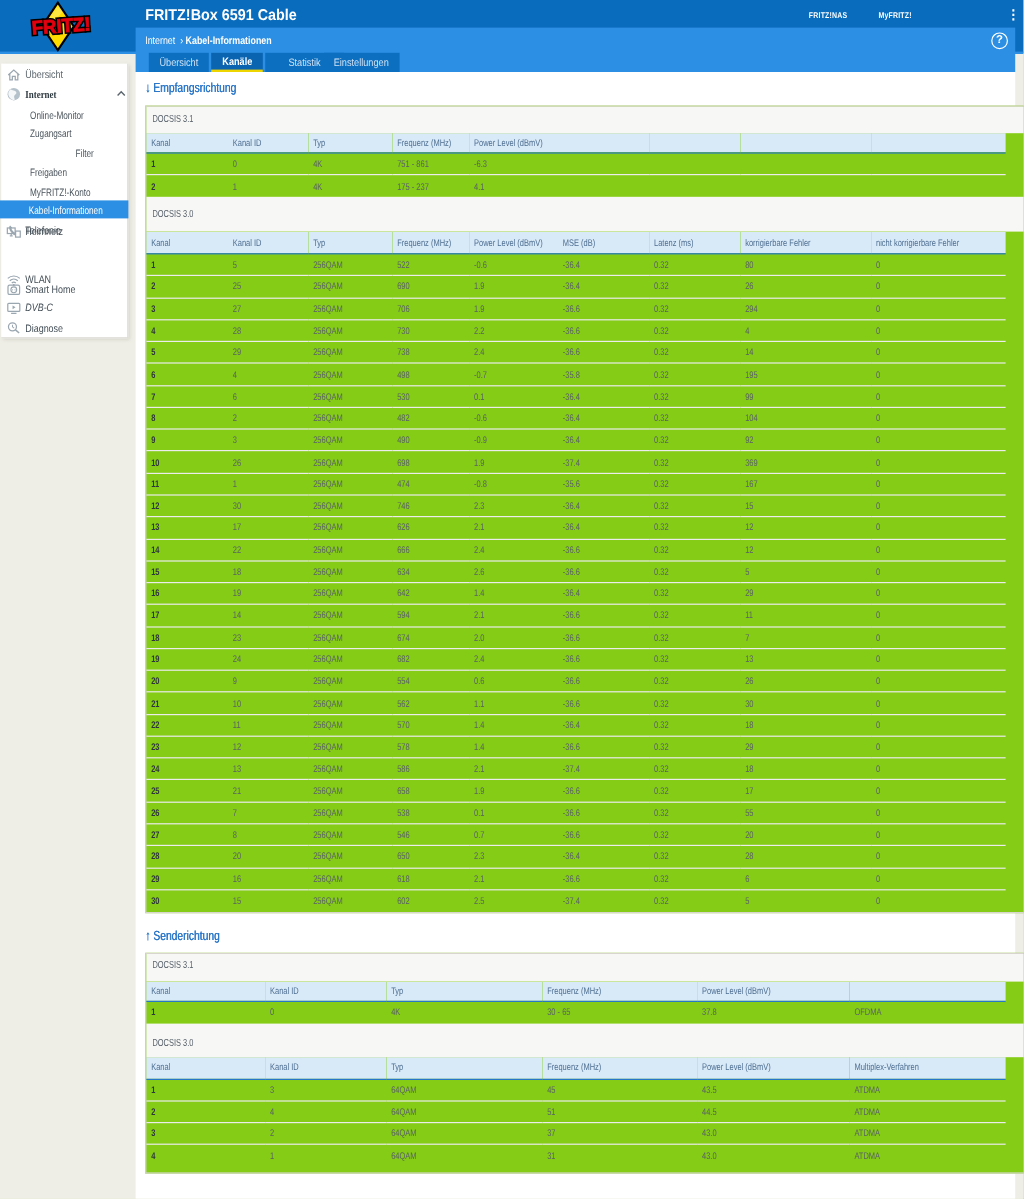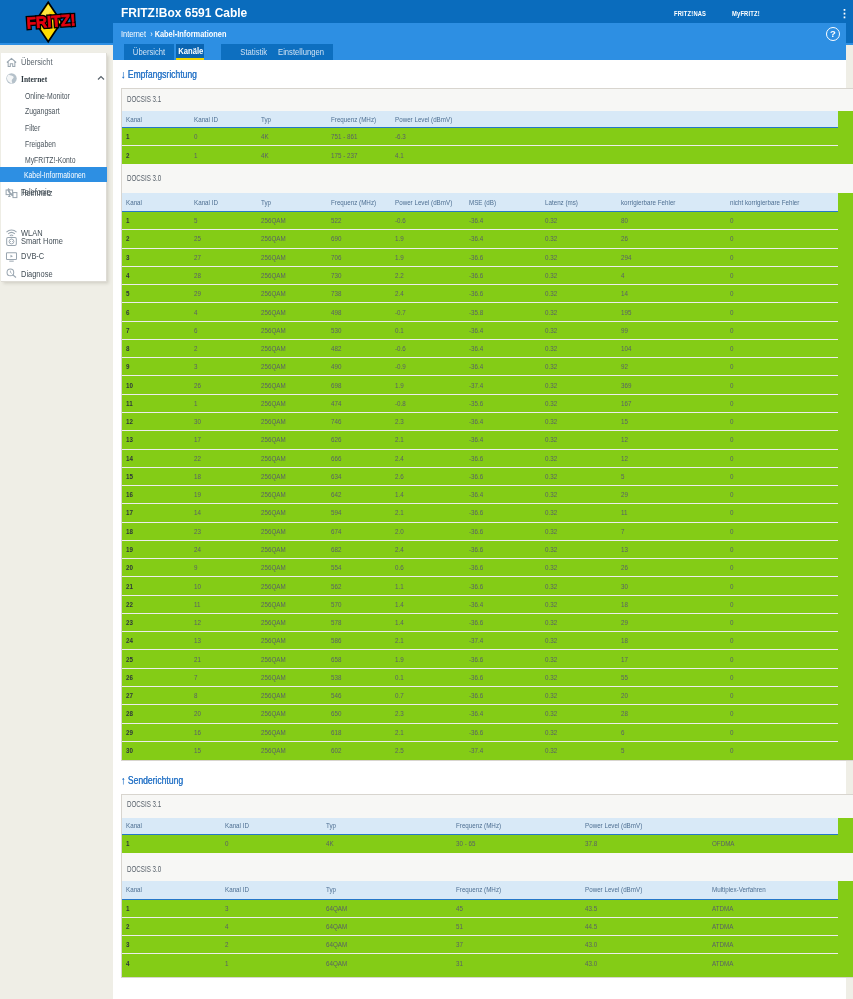--- a/index.html
+++ b/index.html
@@ -84,21 +84,21 @@
 </svg>
 
 <div class="abs" id="title">FRITZ!Box 6591 Cable</div>
 <div class="abs hlink" style="left:674px;">FRITZ!NAS</div>
 <div class="abs hlink" style="left:732px;">MyFRITZ!</div>
 <div class="abs" id="dots">⋮</div>
 <div class="abs" id="crumb">Internet &nbsp;› <b>Kabel-Informationen</b></div>
 <div class="abs" id="helpc">?</div>
 
 <div class="abs tab" style="left:124px; width:50px;"><span class="k">Übersicht</span></div>
-<div class="abs tab act" style="left:176px; width:28px;"><span class="k">Kanäle</span></div>
+<div class="abs tab act" style="left:176px; width:43px;"><span class="k">Kanäle</span></div>
 <div class="abs tab" style="left:221px; width:66px;"><span class="k">Statistik</span></div>
 <div class="abs tab" style="left:270px; width:63px;"><span class="k">Einstellungen</span></div>
 
 <div class="abs" id="side">
   <div class="mi" style="top:1px;">
       <svg class="mic" viewBox="0 0 14 14">
         <path d="M2 7 L7 2.6 L12 7 M3.4 6.2 V11.4 H5.7 V8.3 H8.3 V11.4 H10.6 V6.2" fill="none" stroke="#9aa6b0" stroke-width="1.1"></path>
       </svg>
       <span class="lab" style="color:#5a646c;">Übersicht</span>
     </div>
@@ -108,21 +108,21 @@
         <path d="M4.2 2.6 C5.4 4 8.4 3.4 9.2 5.2 C9.9 6.8 7.6 7.2 7.3 8.8 C7 10.2 8.2 11 7.6 12.4 C5 12 2.6 10 2.1 7.4 C1.8 5.4 2.8 3.6 4.2 2.6 Z" fill="#fff" opacity="0.85"></path>
       </svg>
       <span class="lab" style="font-weight:bold; color:#2e3940;">Internet</span>
     </div>
   <div class="mi" style="top:34.2px;">
       <span class="lab2">Online-Monitor</span>
     </div>
   <div class="mi" style="top:49.7px;">
       <span class="lab2">Zugangsart</span>
     </div>
-  <div class="mi" style="top:66px;">
+  <div class="mi" style="top:66px;margin-left:38px;">
       <span class="lab2">Filter</span>
     </div>
   <div class="mi" style="top:82px;">
       <span class="lab2">Freigaben</span>
     </div>
   <div class="mi" style="top:98px;">
       <span class="lab2">MyFRITZ!-Konto</span>
     </div>
   <div class="mi" style="top:131.3px;">
       <svg class="mic" viewBox="0 0 14 14">
@@ -148,21 +148,21 @@
     </div>
   <div class="mi" style="top:180px;">
       <svg class="mic" viewBox="0 0 14 14">
         <rect x="1.8" y="2.8" width="10.4" height="8.4" rx="1.4" fill="none" stroke="#9aa6b0" stroke-width="1.1"></rect>
         <circle cx="7" cy="7" r="2.6" fill="none" stroke="#9aa6b0" stroke-width="1"></circle>
         <circle cx="5.9" cy="7" r="0.55" fill="#9aa6b0"></circle>
         <circle cx="8.1" cy="7" r="0.55" fill="#9aa6b0"></circle>
       </svg>
       <span class="lab">Smart Home</span>
     </div>
-  <div class="mi" style="top:195.3px;">
+  <div class="mi" style="top:195.3px;font-style:italic;">
       <svg class="mic" viewBox="0 0 14 14">
         <rect x="1.6" y="3" width="10.8" height="7.2" rx="0.8" fill="none" stroke="#9aa6b0" stroke-width="1.1"></rect>
         <path d="M5.9 5 L8.6 6.6 L5.9 8.2 Z" fill="#9aa6b0"></path>
         <path d="M4.6 12 H9.4" stroke="#9aa6b0" stroke-width="1.1"></path>
       </svg>
       <span class="lab">DVB-C</span>
     </div>
   <div class="mi" style="top:212.6px;">
       <svg class="mic" viewBox="0 0 14 14">
         <circle cx="5.8" cy="5.8" r="3.6" fill="none" stroke="#9aa6b0" stroke-width="1.1"></circle>

